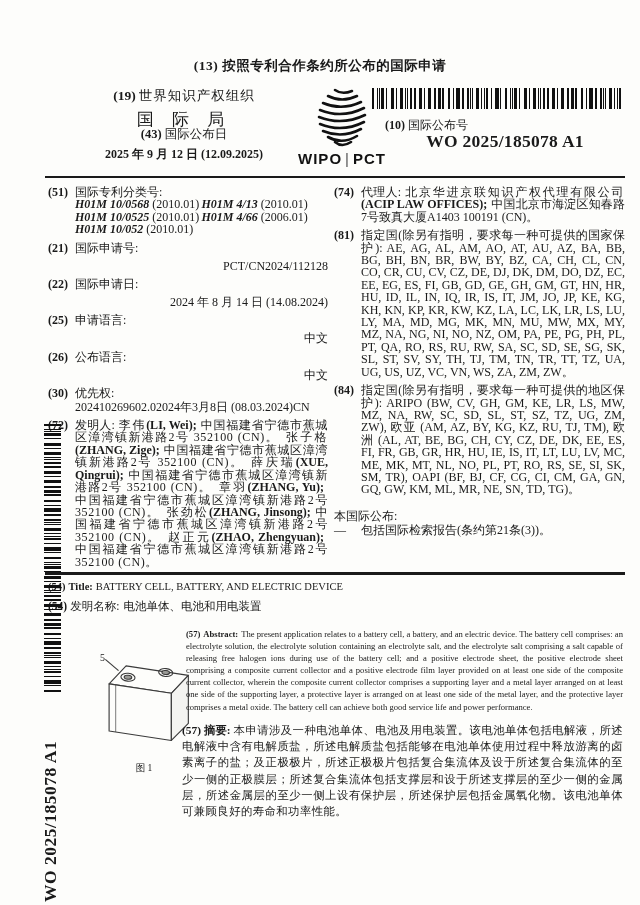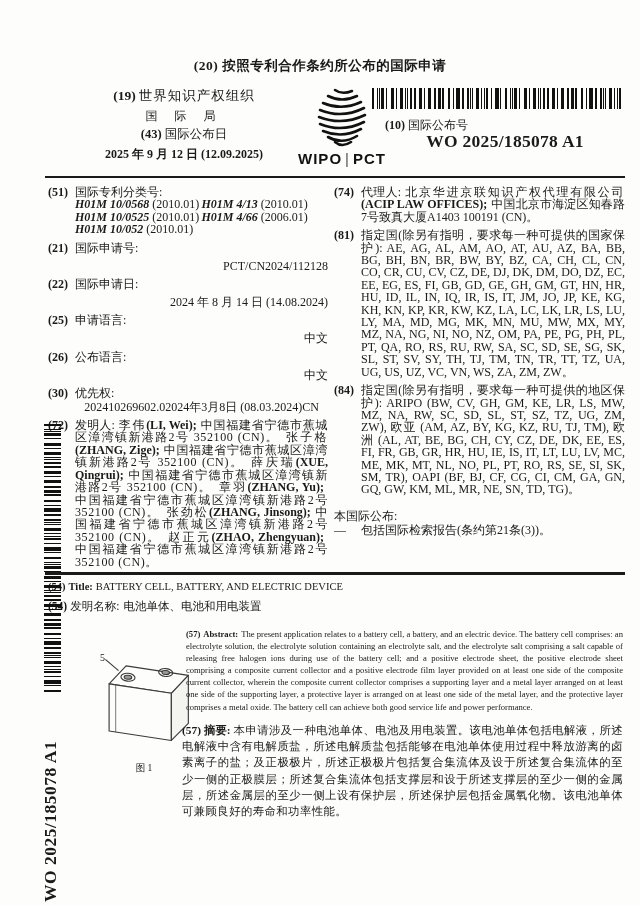--- a/index.html
+++ b/index.html
@@ -8,21 +8,21 @@
     background:#fdfdfb;color:#1a1a1a;
     font-family:"Liberation Serif","DejaVu Serif",serif;
     overflow:hidden;
   }
   
   .pct-line{position:absolute;top:57px;left:0;width:100%;text-align:center;
     font-size:13.5px;font-weight:bold;letter-spacing:.5px;}
   .org-block{position:absolute;top:87px;left:84px;width:200px;text-align:center;}
   .org-line1{font-size:13.5px;letter-spacing:1px;}
   .org-line1 .num{font-weight:bold;letter-spacing:0;margin-right:3px;}
-  .org-line2{font-size:12px;letter-spacing:7px;margin-top:3px;}
+  .org-line2{font-size:17px;letter-spacing:7px;margin-top:3px;}
   .pubdate-block{position:absolute;top:126px;left:74px;width:220px;text-align:center;}
   .pubdate-l1{font-size:12.5px;}
   .pubdate-l1 .num{font-weight:bold;margin-right:3px;}
   .pubdate-l2{font-size:12px;font-weight:bold;margin-top:3px;}
   .logo-block{position:absolute;top:84px;left:282px;width:120px;text-align:center;}
   .logo-block svg{display:block;margin:0 auto;}
   .logo-text{font-family:"Liberation Sans","DejaVu Sans",sans-serif;
     font-size:15px;font-weight:bold;letter-spacing:1px;margin-top:2px;color:#111;}
   .logo-text .sep{font-weight:normal;color:#555;padding:0 3px;}
   .barcode-top{position:absolute;top:88px;left:372px;width:252px;height:21px;
@@ -38,21 +38,21 @@
   .col{position:absolute;font-size:12px;line-height:12.4px;text-align:justify;}
   .col-left{top:186px;left:48px;width:280px;}
   .col-right{top:186px;left:334px;width:291px;}
   .entry{position:relative;padding-left:27px;margin-bottom:6px;}
   .entry .num{position:absolute;left:0;top:0;font-weight:bold;}
   .ipc-row{display:flex;}
   .ipc-cell{width:50%;white-space:nowrap;}
   .ipc-code{font-weight:bold;font-style:italic;margin-right:3px;}
   .kv{display:flex;}
   .kv .kv-value{margin-left:auto;text-align:right;white-space:nowrap;margin-top:18px;}
-  .prio-row{display:flex;justify-content:center;margin-top:1px;}
+  .prio-row{display:flex;justify-content:flex-start;margin-top:1px;}
   .seg-cn{letter-spacing:1.5px;}
   .seg-en{font-weight:bold;margin-right:4px;}
   .seg{margin-right:4px;}
   .inv-addr{margin-right:7px;letter-spacing:.6px;}
   .pubnote-head{margin-bottom:2px;}
   .pubnote-item{position:relative;padding-left:27px;}
   .pubnote-item .dash{position:absolute;left:0;top:0;}
   
   .hr2{position:absolute;top:572px;left:45px;width:580px;height:2.5px;background:#1a1a1a;}
   .title-en{position:absolute;top:581px;left:48px;width:576px;font-size:10.5px;}
@@ -76,21 +76,21 @@
       repeating-linear-gradient(180deg,#111 0 1px,rgba(0,0,0,0) 1px 7px);}
   .side-pub{position:absolute;left:40px;top:902px;width:202px;height:22px;
     transform:rotate(-90deg);transform-origin:0 0;
     font-size:17.5px;font-weight:bold;letter-spacing:.5px;white-space:nowrap;}
 </style>
 </head>
 <body>
 
 <div class="page">
 
-  <div class="pct-line">(20) 按照专利合作条约所公布的国际申请</div>
+  <div class="pct-line">(13) 按照专利合作条约所公布的国际申请</div>
 
   <div class="org-block">
     <div class="org-line1">
       <span class="num">(19)</span><span>世界知识产权组织</span>
     </div>
     <div class="org-line2">国 际 局</div>
   </div>
 
   <div class="pubdate-block">
     <div class="pubdate-l1">

